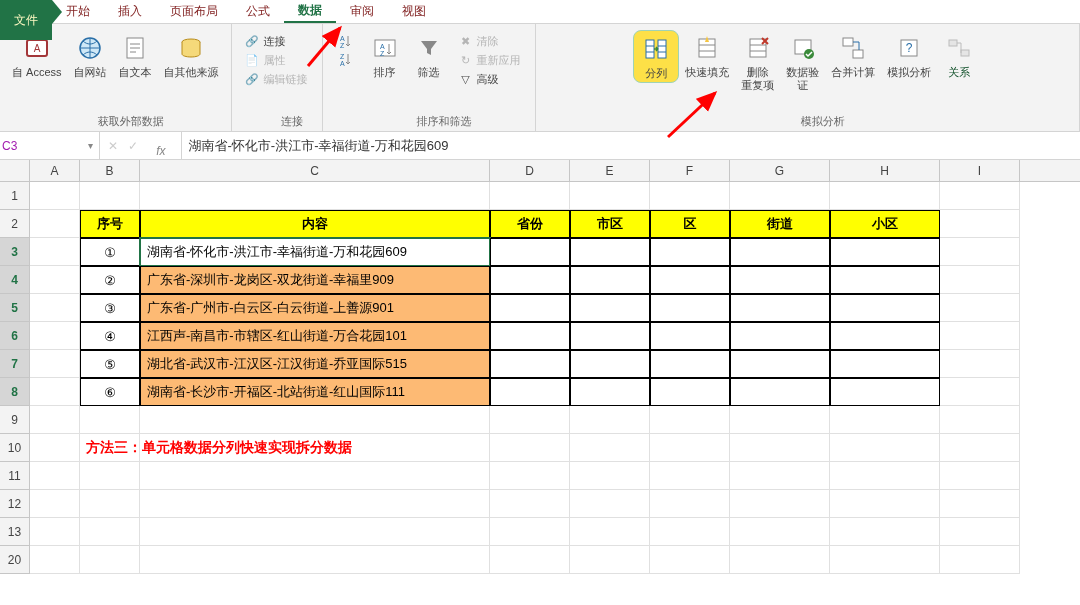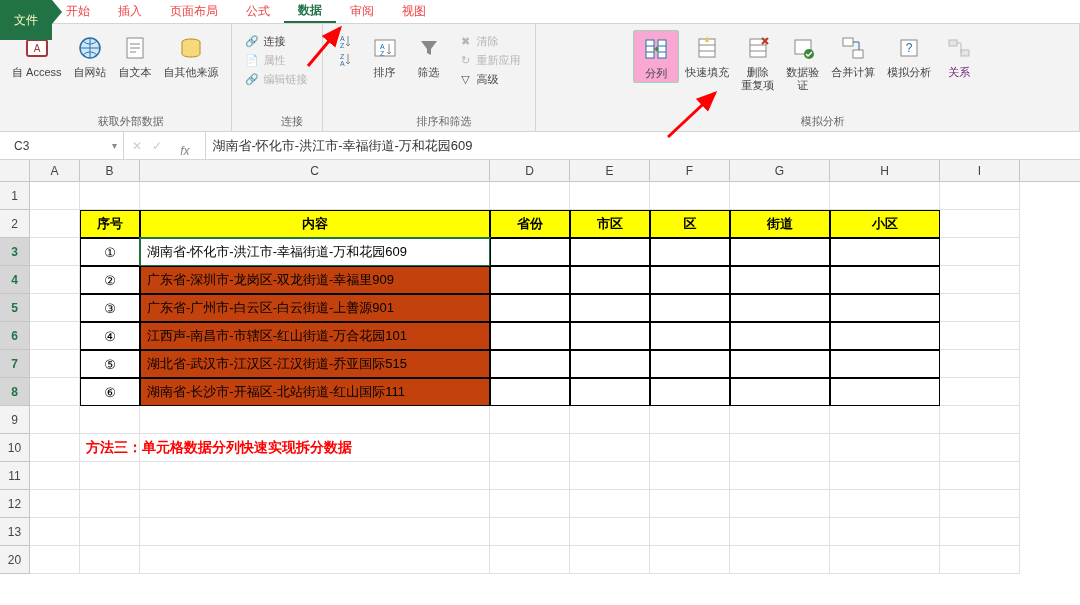--- a/index.html
+++ b/index.html
@@ -2,62 +2,62 @@
 <html><head>
 <meta charset="utf-8">
 <style>
   * { box-sizing: border-box; margin: 0; padding: 0; }
   body { font-family: "Microsoft YaHei", sans-serif; font-size: 12px; background: #fff; width: 1080px; height: 605px; overflow: hidden; position: relative; }
 
   
   .menubar { display: flex; align-items: stretch; height: 24px; background: #fff; border-bottom: 1px solid #d4d4d4; }
   .menubar .file { background: #217346; color: #fef9c3; padding: 20px 14px; font-size: 12px; display: flex; align-items: center; position: relative; }
   .menubar .file::after { content: ""; position: absolute; right: -10px; top: 0; border-left: 10px solid #217346; border-top: 12px solid transparent; border-bottom: 12px solid transparent; }
-  .menubar .tab { padding: 4px 14px; display: flex; align-items: center; color: #ef4444; cursor: pointer; }
+  .menubar .tab { padding: 4px 14px; display: flex; align-items: center; color: #7f1d1d; cursor: pointer; }
   .menubar .tab.active { color: #217346; font-weight: bold; border-bottom: 2px solid #217346; }
 
   
   .ribbon { display: flex; height: 108px; background: #f3f3f3; border-bottom: 1px solid #d4d4d4; }
   .ribbon-group { display: flex; flex-direction: column; align-items: center; border-right: 1px solid #d4d4d4; padding: 2px 6px 0 6px; }
   .ribbon-group-body { display: flex; flex: 1; align-items: flex-start; padding-top: 4px; }
   .ribbon-group-label { font-size: 11px; color: #666; padding: 2px 0; margin-left: 31px; }
   .ribbon-btn { display: flex; flex-direction: column; align-items: center; padding: 2px 6px; color: #444; min-width: 44px; text-align: center; line-height: 1.2; cursor: pointer; }
-  .ribbon-btn.highlight { background: #f9a8d4; border: 1px solid #9fd3b5; border-radius: 2px; }
-  .ribbon-btn.disabled { color: #701a75; }
+  .ribbon-btn.highlight { background: #fde047; border: 1px solid #9fd3b5; border-radius: 8px; }
+  .ribbon-btn.disabled { color: #14532d; }
   .ribbon-btn .icon { width: 32px; height: 32px; margin-bottom: 2px; display: flex; align-items: center; justify-content: center; }
   .ribbon-btn .label { font-size: 11px; max-width: 56px; }
   .ribbon-small-col { display: flex; flex-direction: column; justify-content: flex-start; padding: 2px 4px; }
   .ribbon-small-item { display: flex; align-items: center; font-size: 11px; color: #444; padding: 2px 4px; cursor: pointer; white-space: nowrap; }
   .ribbon-small-item.disabled { color: #b5b5b5; }
   .ribbon-small-item .small-icon { width: 14px; height: 14px; margin-right: 4px; display: flex; align-items: center; justify-content: center; }
 
   
   .formula-bar { display: flex; align-items: center; height: 28px; border-bottom: 1px solid #d4d4d4; background: #fff; }
-  .name-box { width: 124px; border-right: 1px solid #d4d4d4; padding: 0 14px; height: 100%; display: flex; align-items: center; font-size: 12px; color: #404040; position: relative; }
+  .name-box { width: 100px; border-right: 1px solid #d4d4d4; padding: 0 2px; height: 100%; display: flex; align-items: center; font-size: 12px; color: #a21caf; position: relative; }
   .name-box::after { content: "▾"; position: absolute; right: 6px; color: #888; font-size: 10px; }
   .fx-controls { display: flex; align-items: center; padding: 0 8px; border-right: 1px solid #d4d4d4; height: 100%; gap: 10px; color: #999; }
   .fx-label { font-style: italic; color: #888; padding: 0 8px; margin-top: 10px; }
   .formula-input { flex: 1; padding: 0 6px; font-size: 13px; color: #333; height: 100%; display: flex; align-items: center; }
 
   
   .grid-area { position: relative; width: 1080px; height: 445px; overflow: hidden; }
   .col-headers { display: flex; height: 22px; background: #f3f3f3; border-bottom: 1px solid #c6c6c6; }
   .corner { width: 30px; border-right: 1px solid #c6c6c6; background: #f3f3f3; }
   .col-header { border-right: 1px solid #c6c6c6; display: flex; align-items: center; justify-content: center; font-size: 12px; color: #444; background: #f3f3f3; }
   .rows { display: flex; flex-direction: column; }
   .row { display: flex; height: 28px; }
   .row-header { width: 30px; border-right: 1px solid #c6c6c6; border-bottom: 1px solid #c6c6c6; background: #f3f3f3; display: flex; align-items: center; justify-content: center; font-size: 12px; color: #444; }
   .row-header.sel { background: #d6d6d6; font-weight: bold; color: #217346; }
   .cell { border-right: 1px solid #e0e0e0; border-bottom: 1px solid #e0e0e0; display: flex; align-items: center; padding: 0 6px; font-size: 13px; color: #000; overflow: hidden; white-space: nowrap; }
 
   
   .tbl-header { background: #ffff00; font-weight: bold; justify-content: center; border: 1px solid #000 !important; }
   .tbl-cell { border: 1px solid #000 !important; justify-content: center; }
   .tbl-cell.left { justify-content: flex-start; }
-  .selected-range .tbl-cell.left { background: #c2410c; }
+  .selected-range .tbl-cell.left { background: #fdba74; }
   .active-cell { outline: 2px solid #217346; outline-offset: -1px; background: #fff !important; }
 
   .note-text { color: #ff0000; font-weight: bold; font-size: 14px; }
 
   
   .arrow { position: absolute; z-index: 50; pointer-events: none; }
 
   
   .cA { width: 50px; }
   .cB { width: 60px; }

